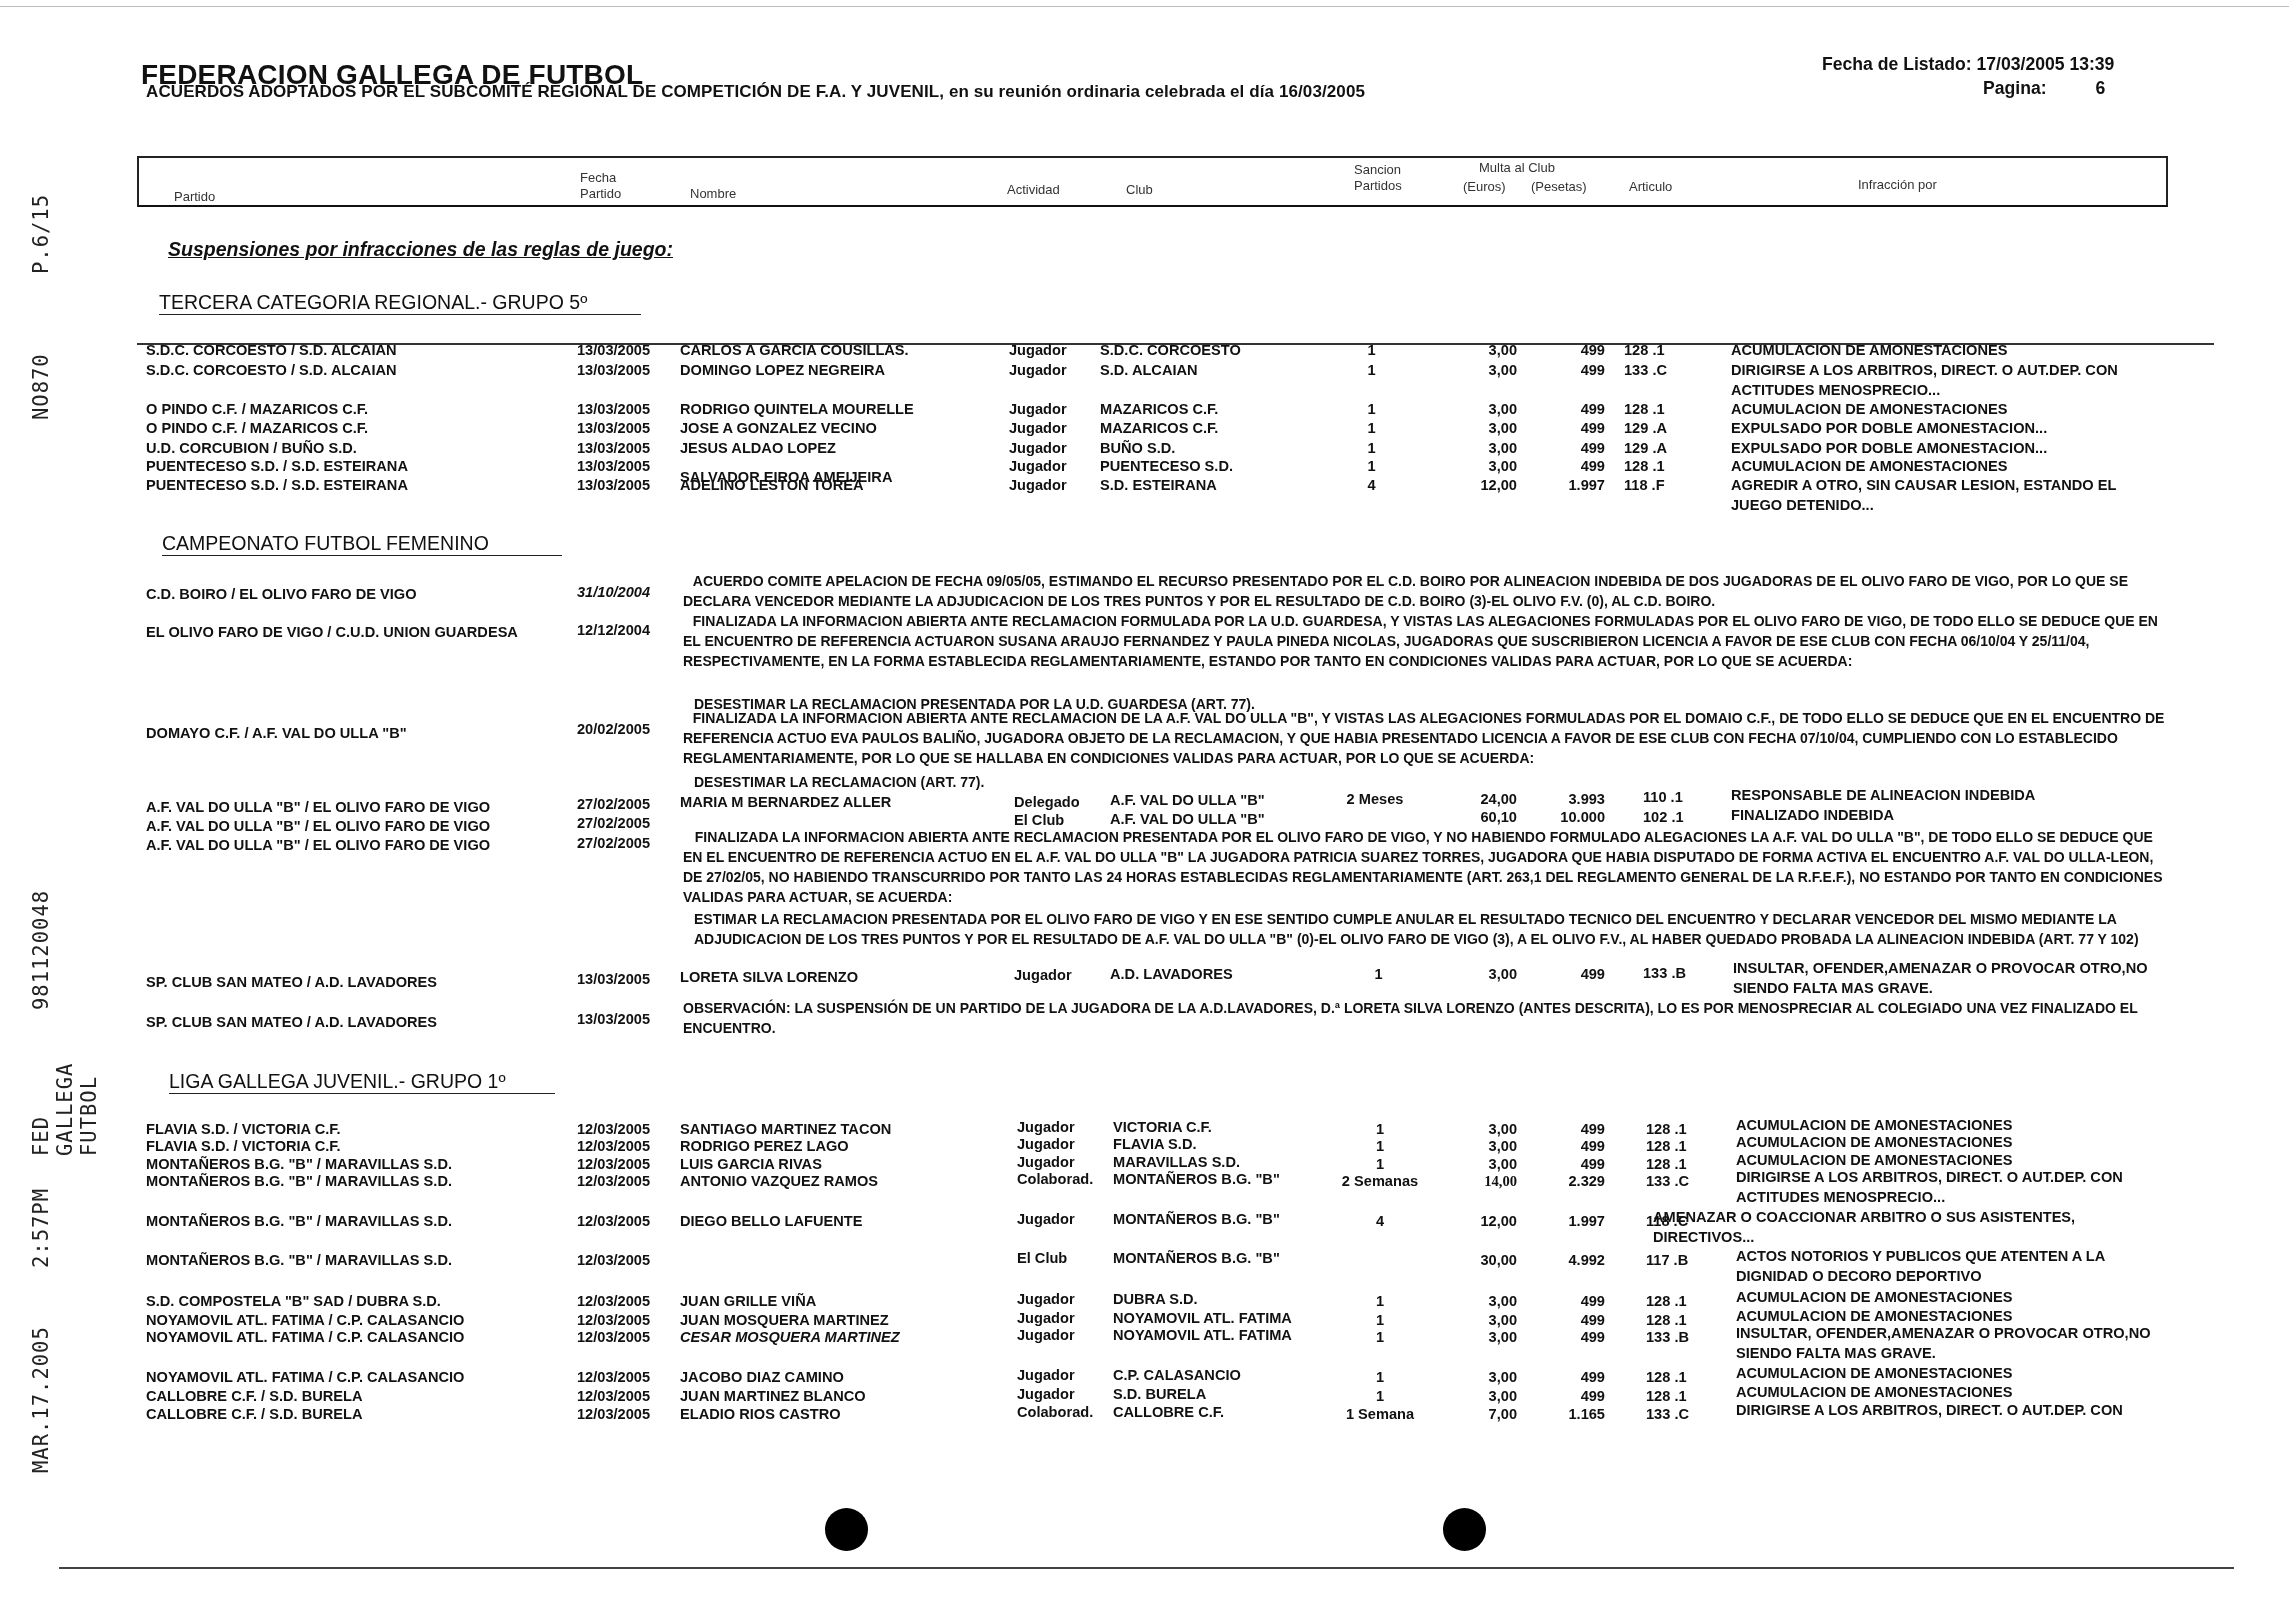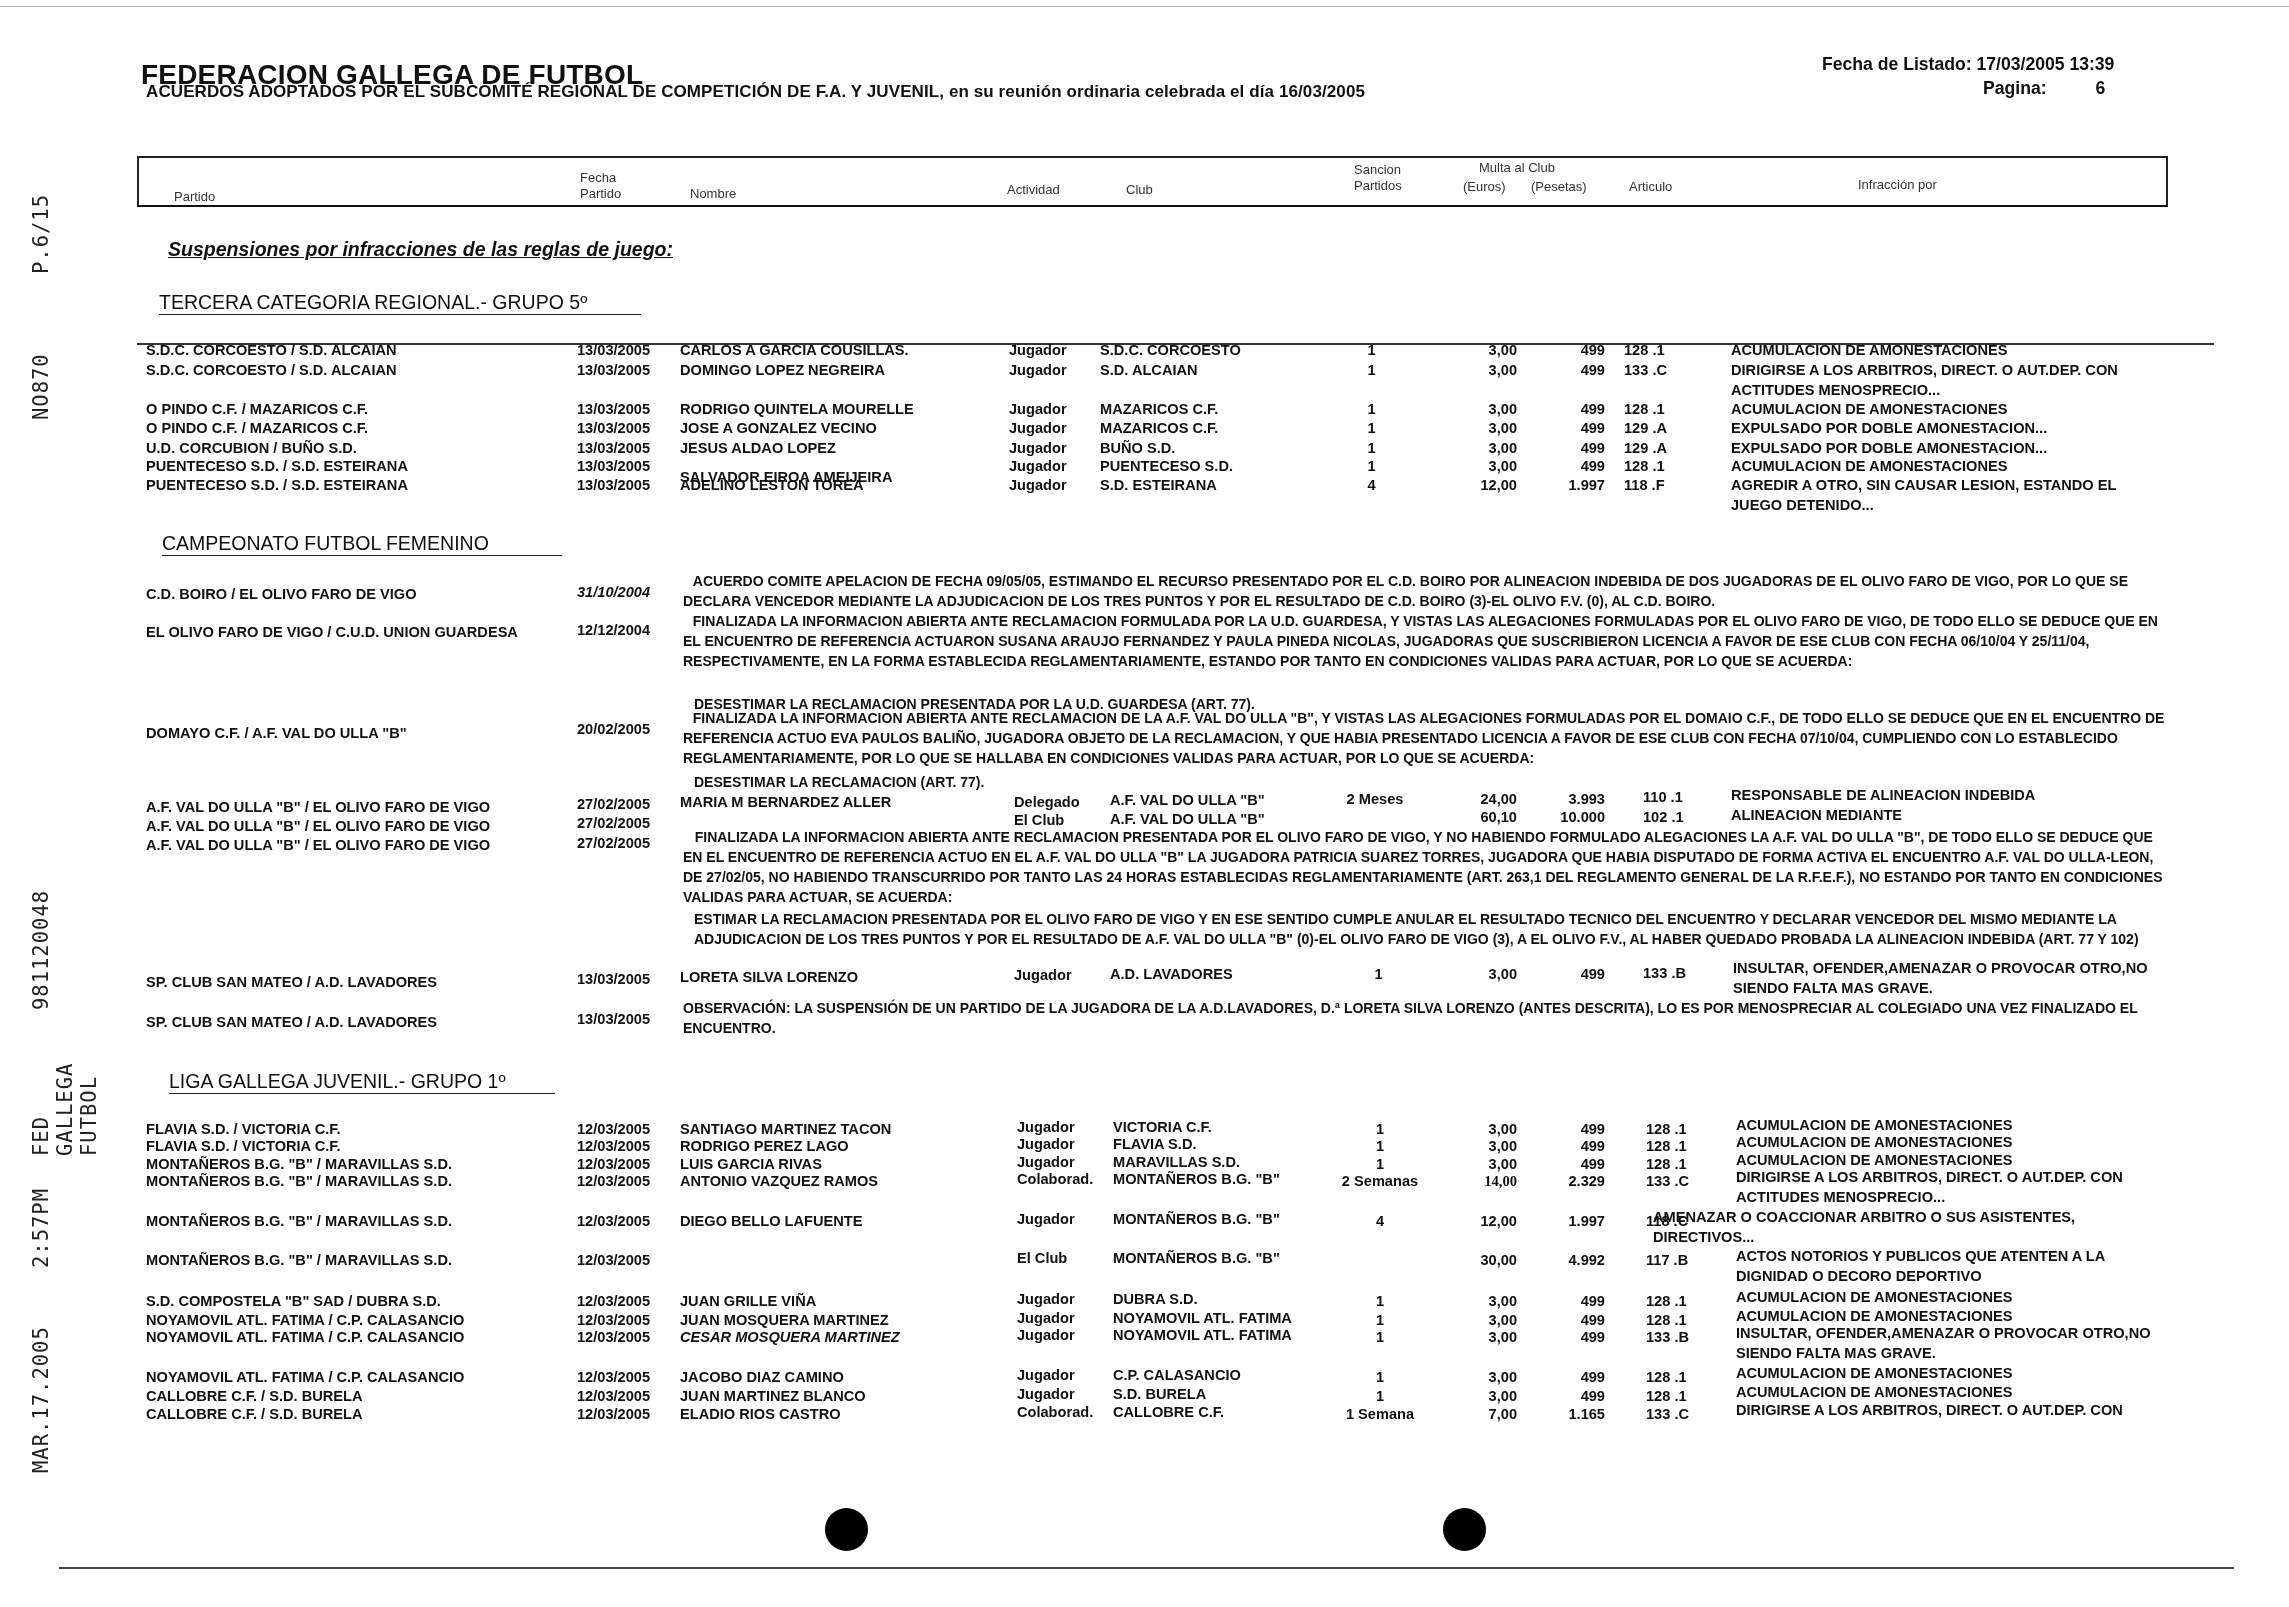--- a/index.html
+++ b/index.html
@@ -196,21 +196,21 @@
 <div class="row c-art" style="top:788px;left:1643px;">110 .1</div>
 <div class="row c-inf" style="top:786px;">RESPONSABLE DE ALINEACION INDEBIDA</div>
 
 <div class="row c-partido" style="top:817px;">A.F. VAL DO ULLA "B" / EL OLIVO FARO DE VIGO</div>
 <div class="row c-fecha" style="top:814px;">27/02/2005</div>
 <div class="row c-act" style="top:811px;left:1014px;">El Club</div>
 <div class="row c-club" style="top:810px;left:1110px;">A.F. VAL DO ULLA "B"</div>
 <div class="row c-eur" style="top:808px;">60,10</div>
 <div class="row c-pes" style="top:808px;">10.000</div>
 <div class="row c-art" style="top:808px;left:1643px;">102 .1</div>
-<div class="row c-inf" style="top:806px;">ALINEACION MEDIANTE</div>
+<div class="row c-inf" style="top:806px;">FINALIZADO INDEBIDA</div>
 
 <div class="row c-partido" style="top:836px;">A.F. VAL DO ULLA "B" / EL OLIVO FARO DE VIGO</div>
 <div class="row c-fecha" style="top:834px;">27/02/2005</div>
 <div class="text-block" style="top:827px;text-indent:11.7px;">FINALIZADA LA INFORMACION ABIERTA ANTE RECLAMACION PRESENTADA POR EL OLIVO FARO DE VIGO, Y NO HABIENDO FORMULADO ALEGACIONES LA A.F. VAL DO ULLA "B", DE TODO ELLO SE DEDUCE QUE EN EL ENCUENTRO DE REFERENCIA ACTUO EN EL A.F. VAL DO ULLA "B" LA JUGADORA PATRICIA SUAREZ TORRES, JUGADORA QUE HABIA DISPUTADO DE FORMA ACTIVA EL ENCUENTRO A.F. VAL DO ULLA-LEON, DE 27/02/05, NO HABIENDO TRANSCURRIDO POR TANTO LAS 24 HORAS ESTABLECIDAS REGLAMENTARIAMENTE (ART. 263,1 DEL REGLAMENTO GENERAL DE LA R.F.E.F.), NO ESTANDO POR TANTO EN CONDICIONES VALIDAS PARA ACTUAR, SE ACUERDA:</div>
 <div class="text-block" style="top:909px;left:694px;">ESTIMAR LA RECLAMACION PRESENTADA POR EL OLIVO FARO DE VIGO Y EN ESE SENTIDO CUMPLE ANULAR EL RESULTADO TECNICO DEL ENCUENTRO Y DECLARAR VENCEDOR DEL MISMO MEDIANTE LA ADJUDICACION DE LOS TRES PUNTOS Y POR EL RESULTADO DE A.F. VAL DO ULLA "B" (0)-EL OLIVO FARO DE VIGO (3), A EL OLIVO F.V., AL HABER QUEDADO PROBADA LA ALINEACION INDEBIDA (ART. 77 Y 102)</div>
 
 <div class="row c-partido" style="top:973px;">SP. CLUB SAN MATEO / A.D. LAVADORES</div>
 <div class="row c-fecha" style="top:970px;">13/03/2005</div>
 <div class="row c-nombre" style="top:968px;">LORETA SILVA LORENZO</div>
 <div class="row c-act" style="top:966px;left:1014px;">Jugador</div>

